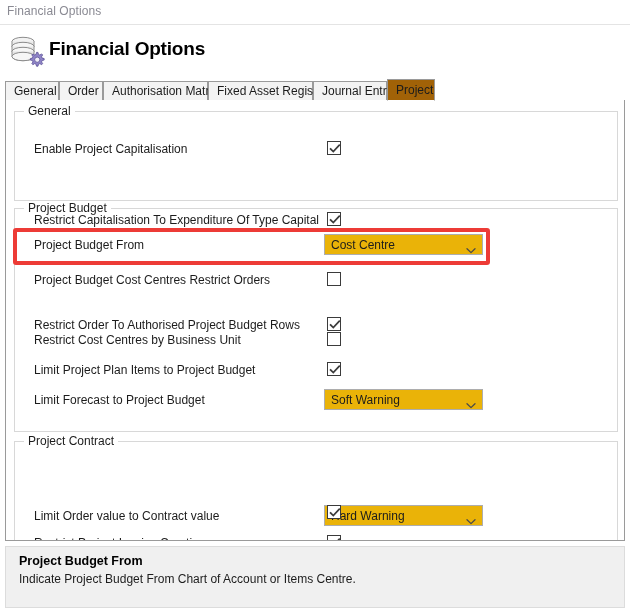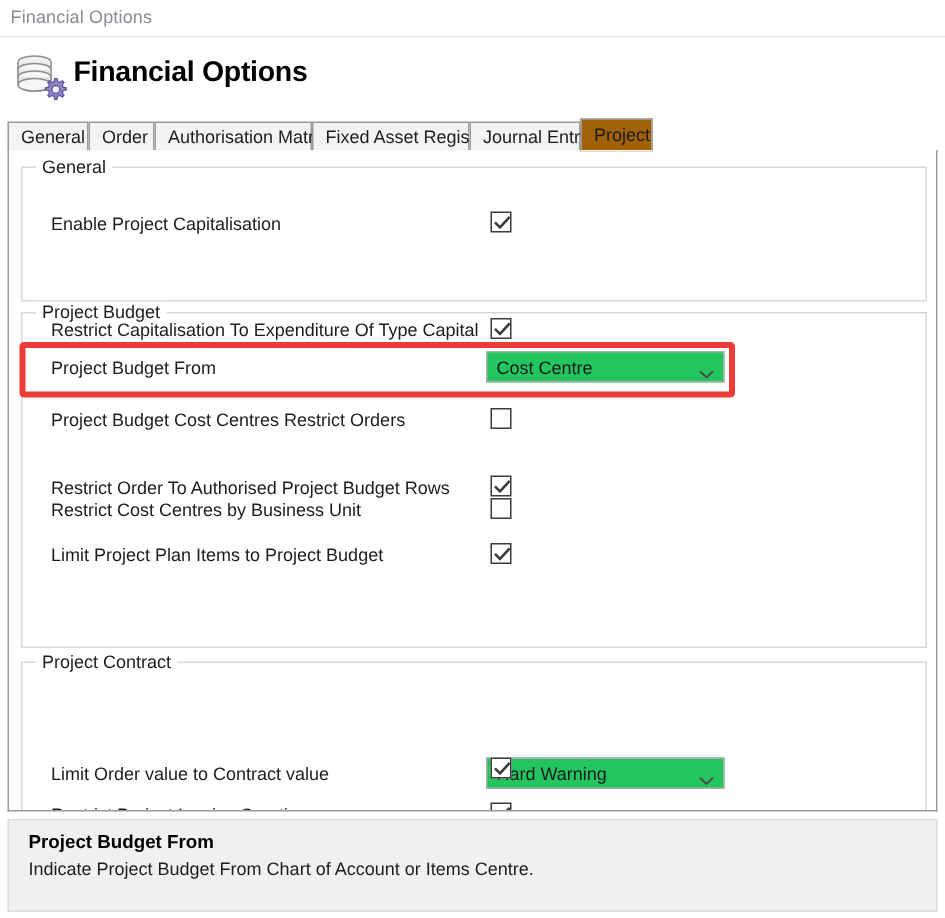--- a/index.html
+++ b/index.html
@@ -114,21 +114,21 @@
     width: 14px; height: 14px;
     background: #ffffff;
     border: 1px solid #3b3b3b;
   }
   .cb svg { position: absolute; left: 1px; top: 1px; }
 
   
   .combo {
     position: absolute; left: 309px; top: 3px;
     width: 159px; height: 21px;
-    background: #22c55e;
+    background: #eab308;
     border: 1px solid #adadad;
   }
   .combo .ctext {
     position: absolute; left: 6px; top: 3px;
     font-size: 12px; color: #1c1c1c;
     white-space: nowrap;
   }
   .combo .carrow {
     position: absolute; right: 6px; top: 6px;
     width: 10px; height: 8px;
@@ -252,20 +252,29 @@
             <div class="cb"></div>
           </div>
           <div class="row" style="top: 147px;">
             <div class="label">Limit Project Plan Items to Project Budget</div>
             <div class="cb">
               <svg width="12" height="12" viewBox="0 0 12 12">
                 <path d="M1.6 5.9 L4.3 8.6 L10.2 2.2" fill="none" stroke="#3b3b3b" stroke-width="1.7" stroke-linecap="square"></path>
               </svg>
             </div>
           </div>
+          <div class="row" style="top: 177px;">
+            <div class="label">Limit Forecast to Project Budget</div>
+            <div class="combo">
+              <div class="ctext">Soft Warning</div>
+              <div class="carrow"><svg width="10" height="8" viewBox="0 0 10 8">
+                  <path d="M1 1.8 L5 5.6 L9 1.8" fill="none" stroke="#4a4a4a" stroke-width="1.3" stroke-linecap="round" stroke-linejoin="round"></path>
+                </svg></div>
+            </div>
+          </div>
         </div>
         <div class="group" style="left: 8px; top: 341px; width: 604px; height: 110px;">
           <div class="legend">Project Contract</div>
           <div class="row" style="top: 22px; margin-top: 38px;">
             <div class="label">Limit Order value to Contract value</div>
             <div class="combo">
               <div class="ctext">Hard Warning</div>
               <div class="carrow"><svg width="10" height="8" viewBox="0 0 10 8">
                   <path d="M1 1.8 L5 5.6 L9 1.8" fill="none" stroke="#4a4a4a" stroke-width="1.3" stroke-linecap="round" stroke-linejoin="round"></path>
                 </svg></div>

